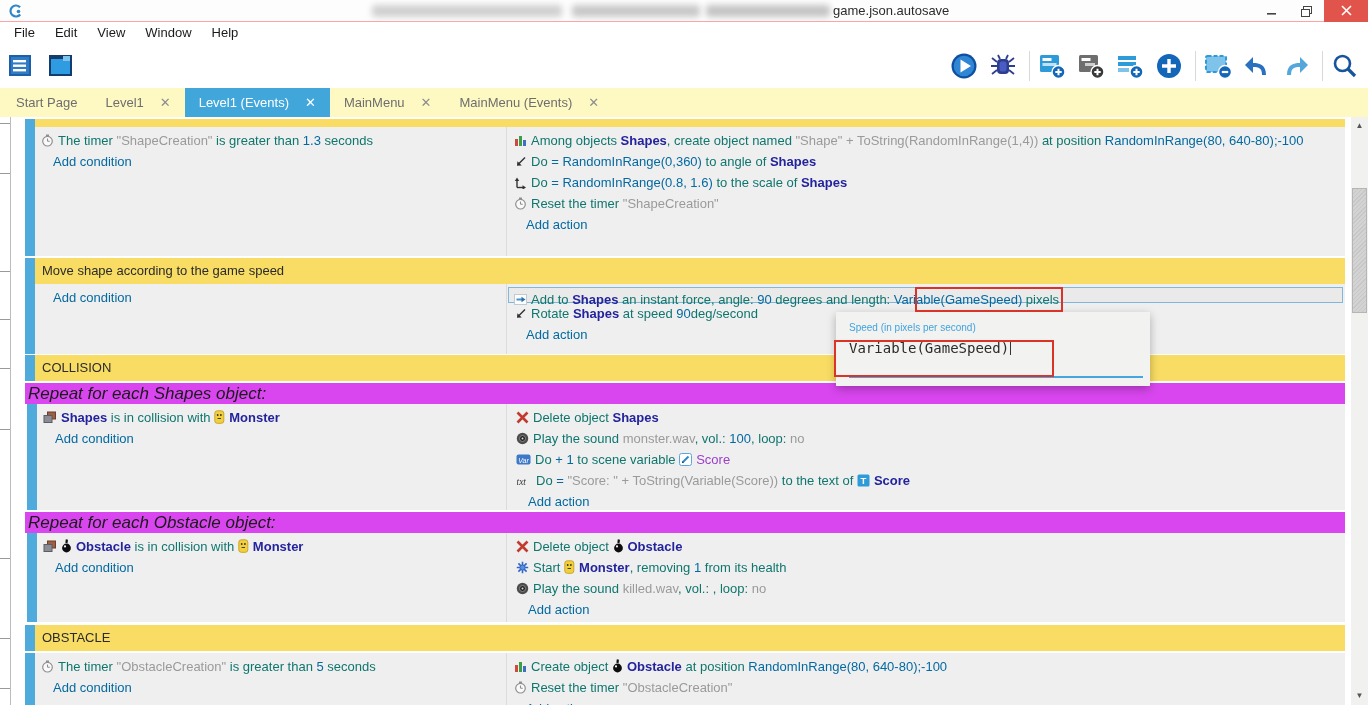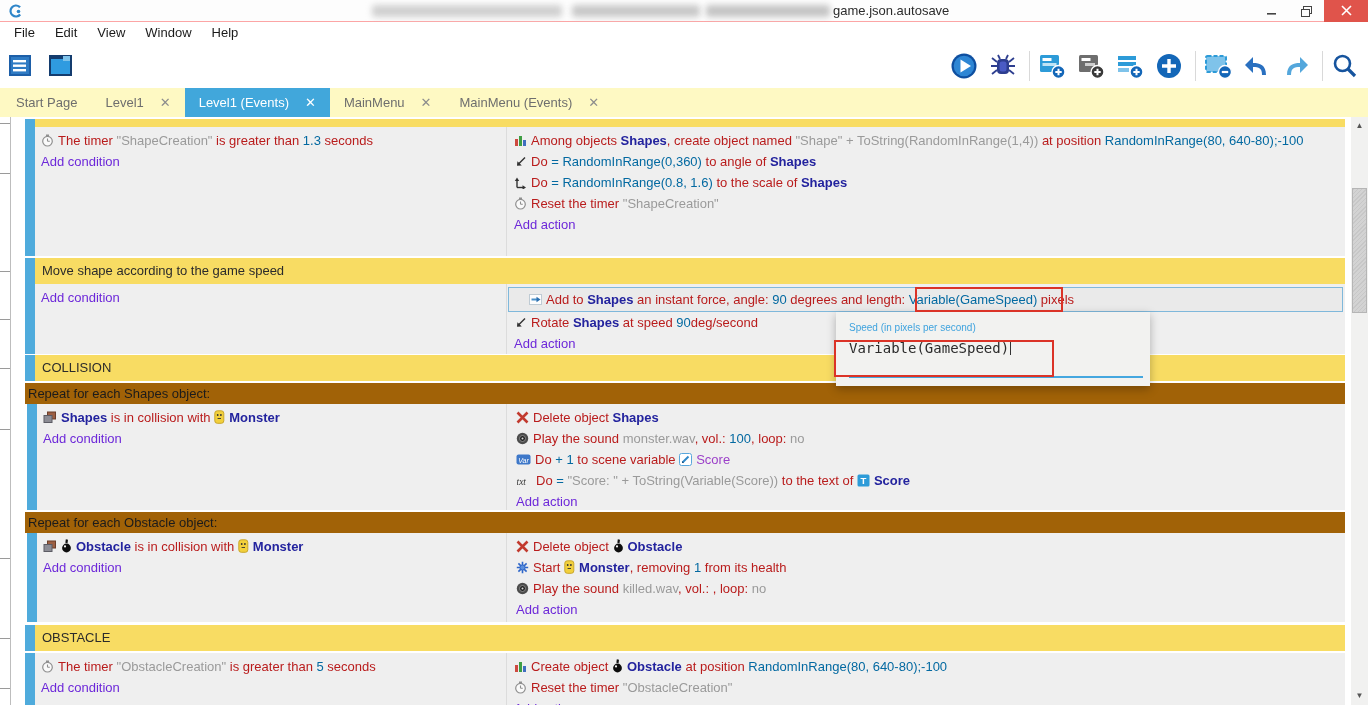--- a/index.html
+++ b/index.html
@@ -35,31 +35,31 @@
   
   #events{position:absolute;left:0;top:117px;width:1368px;height:588px;background:#fff;overflow:hidden;}
   #gutterline{position:absolute;left:10px;top:0;bottom:0;width:1px;background:#bdbdbd;}
   .tick{position:absolute;left:0;width:10px;height:1px;background:#9a9a9a;}
   .block{position:absolute;left:25px;width:1320px;}
   .bluebar{position:absolute;left:0;top:0;bottom:0;width:10px;background:#4FABDC;}
   .cbar{position:absolute;left:10px;right:0;top:0;bottom:0;background:#F8DC63;color:#2b2b2b;font-size:13px;line-height:26px;padding-left:7px;}
   .evtbody{position:absolute;left:10px;right:0;top:0;bottom:0;background:#EFEFEF;}
   .conds{position:absolute;left:0;top:0;bottom:0;width:472px;border-right:1px solid #DCDCDC;padding-top:3px;}
   .acts{position:absolute;left:473px;right:0;top:0;padding-top:3px;}
-  .rep-header{height:21px;line-height:21px;font-size:13px;color:#1b1b1b;padding-left:3px;background:#a16207;}
+  .rep-header{height:21px;line-height:21px;font-size:17px;color:#1b1b1b;padding-left:3px;background:#d946ef;font-style:italic;}
   .rep-inner{position:absolute;left:2px;right:0;top:21px;bottom:0;}
   .rep-inner .conds{width:470px;}
   .row{font-size:13px;line-height:21px;padding-left:6px;color:#1b1b1b;}
-  .row.selected{background:#EAEAEA;border:1px solid #7FB8DB;height:25px;line-height:23px;margin-right:2px;padding-left:20px;}
-  .seg-plain{color:#b91c1c;}
+  .row.selected{background:#EAEAEA;border:1px solid #7FB8DB;height:16px;line-height:23px;margin-right:2px;padding-left:5px;}
+  .seg-plain{color:#0f766e;}
   .seg-str{color:#9a9a9a;}
   .seg-expr{color:#0369a1;}
   .seg-obj{color:#23239E;font-weight:bold;}
   .seg-var{color:#9B3FC9;}
-  .seg-ph{color:#6d28d9;}
+  .seg-ph{color:#0369a1;margin-left:12px;}
   .ic{display:inline-block;vertical-align:-2px;margin-right:4px;line-height:0;}
   
   #popup{position:absolute;left:836px;top:195px;width:314px;height:74px;background:#F2F2F0;box-shadow:0 3px 9px rgba(0,0,0,.28);z-index:30;}
   #popup-label{margin:10px 0 0 13px;font-size:10px;color:#3FA3DE;}
   #popup-value{margin:7px 0 0 13px;font-family:"DejaVu Sans Mono",monospace;font-size:14px;color:#2b2b2b;}
   #popup-caret{display:inline-block;width:1px;height:15px;background:#333;vertical-align:-2px;margin-left:1px;}
   #popup-underline{position:absolute;left:13px;right:7px;bottom:8px;height:2px;background:#45A7DF;}
   
   .annot{position:absolute;border:2px solid #DB3327;z-index:40;}
   #annot1{left:915px;top:170px;width:148px;height:25px;}

